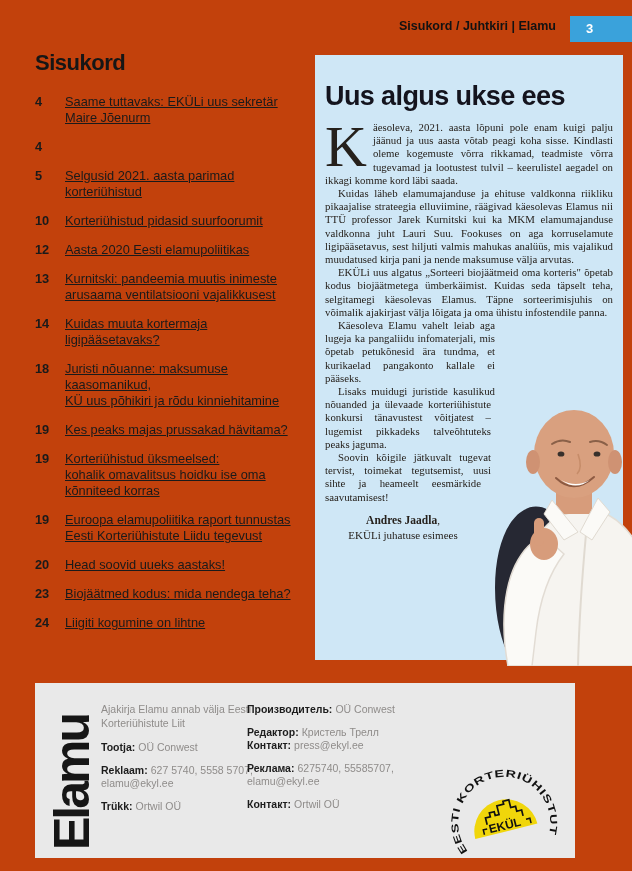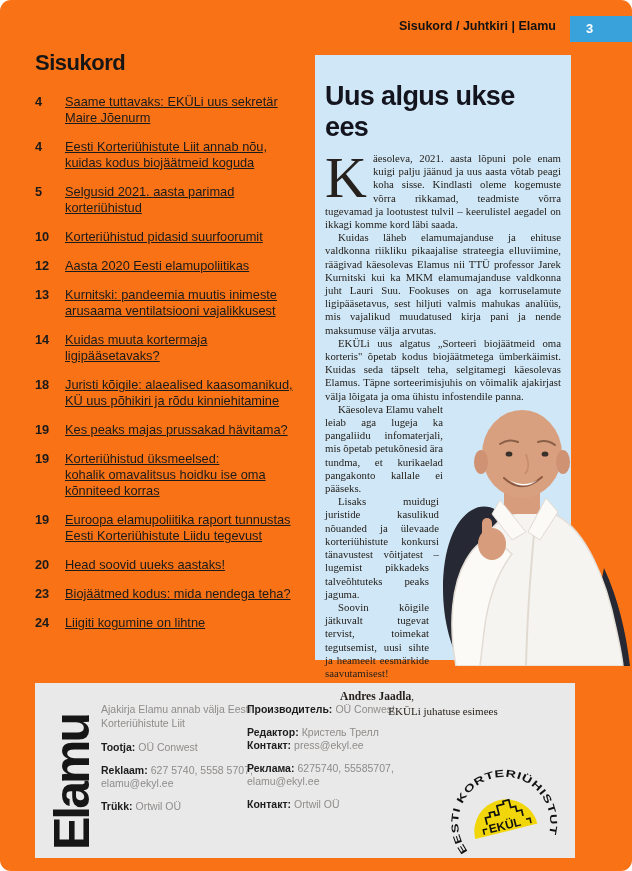--- a/index.html
+++ b/index.html
@@ -1,32 +1,32 @@
 <!DOCTYPE html>
 <html style="--accent-blue: #3aa2db; --panel-blue: #cfe7f6; --footer-gray: #e9e9e9; --logo-yellow: #f0d60b;"><head>
 <meta charset="utf-8">
 <style>
   html,body{margin:0;padding:0;background:#ffffff;}
-  #page{position:relative;width:632px;height:871px;background:#f97316;overflow:hidden;
-        font-family:"Liberation Sans",sans-serif;color:#1a1a1a;border-radius:11px;}
+  #page{position:relative;width:632px;height:871px;background:#c2410c;overflow:hidden;
+        font-family:"Liberation Sans",sans-serif;color:#1a1a1a;}
 
   
   .header-title{position:absolute;top:19px;right:76px;font-size:12.5px;font-weight:bold;color:#121212;}
   .page-badge{position:absolute;top:16px;right:0;width:62px;height:26px;background:var(--accent-blue);
               color:#fff;font-weight:bold;font-size:13px;line-height:26px;padding-left:16px;box-sizing:border-box;}
 
   
   .toc{position:absolute;left:35px;top:50px;width:268px;}
   .toc-title{margin:0 0 18px 0;font-size:22px;font-weight:bold;letter-spacing:-0.5px;color:#161616;}
   .toc-item{display:flex;margin-bottom:13px;font-size:12.8px;line-height:16px;}
   .toc-page{width:30px;flex-shrink:0;font-weight:bold;}
   .toc-text{flex:1;white-space:pre-line;text-decoration:underline;}
 
   
-  .panel{position:absolute;left:315px;top:55px;width:256px;height:605px;background:var(--panel-blue);
+  .panel{position:absolute;left:315px;top:55px;width:308px;height:605px;background:var(--panel-blue);
          box-sizing:border-box;padding:26px 10px 0 10px;}
   .panel-title{margin:0 0 9px 0;font-size:27px;font-weight:bold;letter-spacing:-0.6px;color:#14141e;}
   .panel-body{font-family:"Liberation Serif",serif;font-size:10.8px;line-height:13.2px;
               text-align:justify;color:#26211c;position:relative;z-index:2;}
   .panel-body p{margin:0;}
   .panel-body p.indent{text-indent:13px;}
   .dropcap{float:left;font-size:58px;line-height:46px;padding:3px 6px 0 0;color:#26211c;}
   .sp{float:right;clear:right;}
   .sp1{width:118px;height:70px;margin-top:14px;}
   .sp2{width:122px;height:84px;}
@@ -64,22 +64,20 @@
     <div class="toc-list">
 
         <div class="toc-item">
           <span class="toc-page">4</span>
           <span class="toc-text">Saame tuttavaks: EKÜLi uus sekretär
 Maire Jõenurm</span>
         </div>
 
         <div class="toc-item">
           <span class="toc-page">4</span>
-          <span class="toc-text">Eesti Korteriühistute Liit annab nõu,
-kuidas kodus biojäätmeid koguda</span>
         </div>
 
         <div class="toc-item">
           <span class="toc-page">5</span>
           <span class="toc-text">Selgusid 2021. aasta parimad
 korteriühistud</span>
         </div>
 
         <div class="toc-item">
           <span class="toc-page">10</span>
@@ -97,21 +95,21 @@
 arusaama ventilatsiooni vajalikkusest</span>
         </div>
 
         <div class="toc-item">
           <span class="toc-page">14</span>
           <span class="toc-text">Kuidas muuta kortermaja ligipääsetavaks?</span>
         </div>
 
         <div class="toc-item">
           <span class="toc-page">18</span>
-          <span class="toc-text">Juristi kõigile: alaealised kaasomanikud,
+          <span class="toc-text">Juristi nõuanne: maksumuse kaasomanikud,
 KÜ uus põhikiri ja rõdu kinniehitamine</span>
         </div>
 
         <div class="toc-item">
           <span class="toc-page">19</span>
           <span class="toc-text">Kes peaks majas prussakad hävitama?</span>
         </div>
 
         <div class="toc-item">
           <span class="toc-page">19</span>

